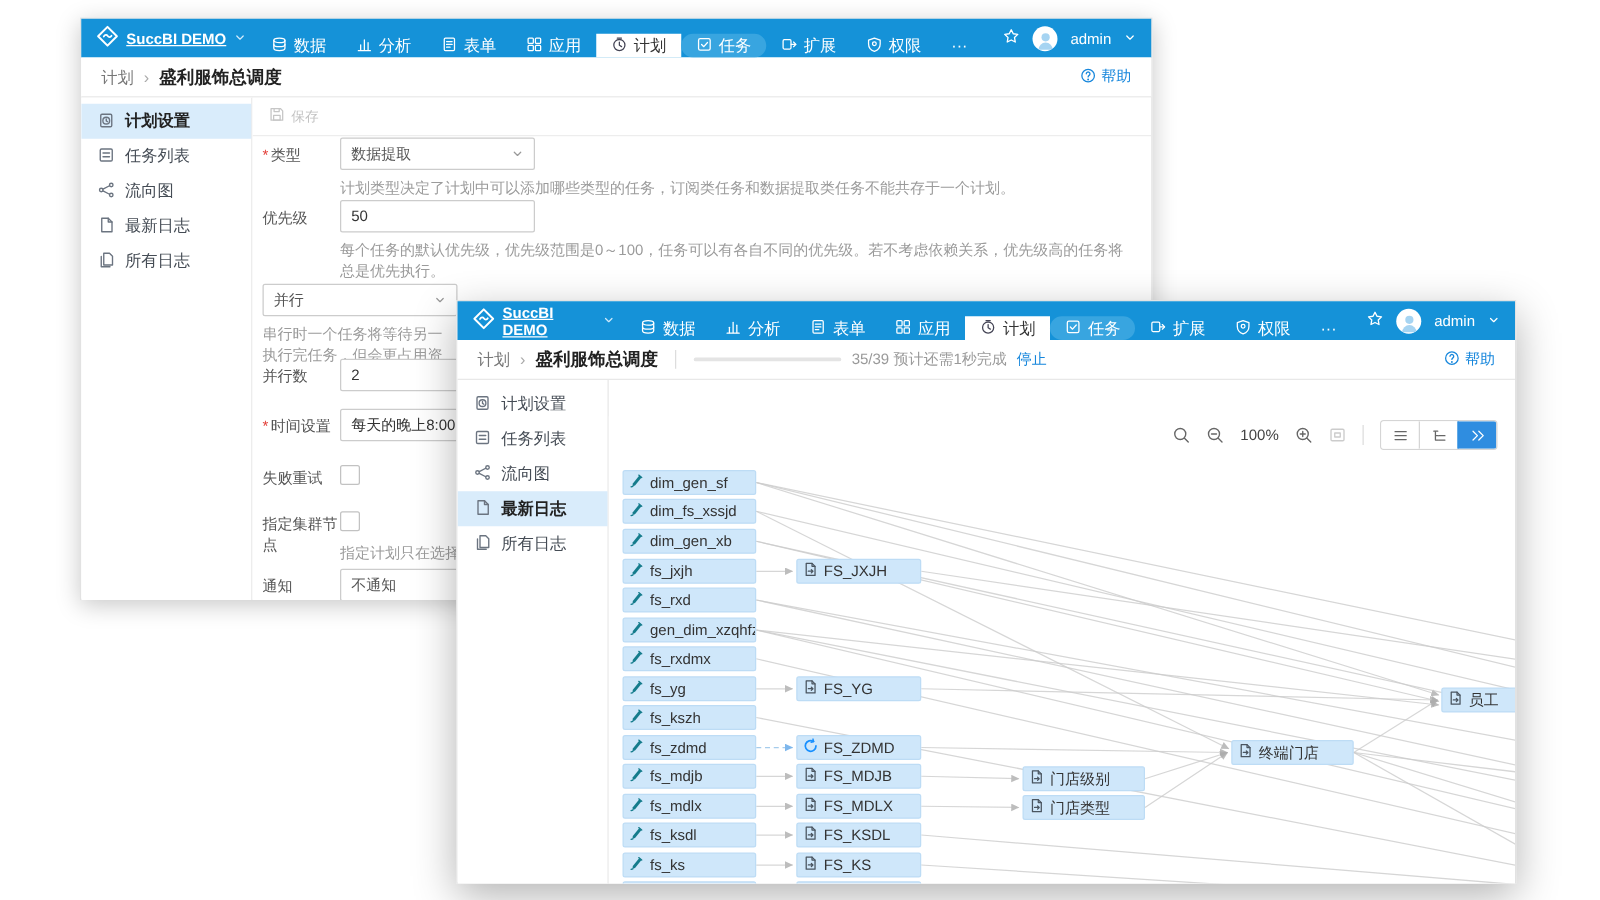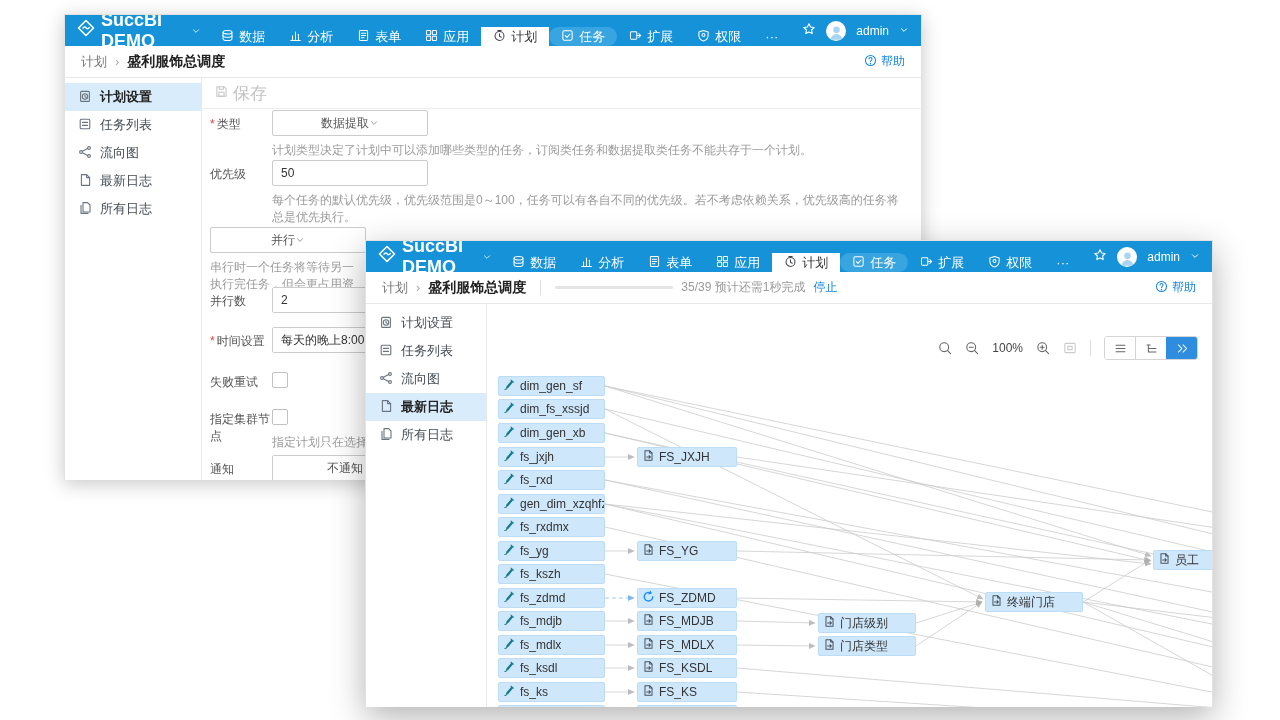--- a/index.html
+++ b/index.html
@@ -5,21 +5,21 @@
   html,body{margin:0;padding:0;}
   body{width:1280px;height:720px;background:#fff;overflow:hidden;position:relative;
        font-family:"Liberation Sans","DejaVu Sans",sans-serif;-webkit-font-smoothing:antialiased;}
   .window{position:absolute;background:#fff;border:1px solid #e2e2e2;box-sizing:border-box;}
   .win-back{left:64px;top:14px;width:858px;height:466px;box-shadow:0 4px 18px rgba(0,0,0,.22);}
   .win-front{left:365px;top:240px;width:848px;height:467px;box-shadow:0 10px 32px rgba(0,0,0,.3);z-index:5;}
 
   
   .navbar{height:31px;background:#1592d8;display:flex;align-items:stretch;color:#fff;
           padding-left:12px;font-size:13px;overflow:hidden;}
-  .brand{display:flex;align-items:center;gap:6px;margin-right:8px;font-weight:bold;font-size:18px;cursor:pointer;}
+  .brand{display:flex;align-items:center;gap:6px;margin-right:8px;font-weight:bold;font-size:12px;cursor:pointer;text-decoration:underline;}
   .nav-items{display:flex;align-items:stretch;margin-top:12px;}
   .nav-item{display:flex;align-items:center;gap:5px;padding:0 12px;cursor:pointer;white-space:nowrap;}
   .nav-item.active{background:#fff;color:#333;}
   .nav-item.hl{background:#38a5e0;border-radius:13px;}
   .nav-right{display:flex;align-items:center;gap:10px;padding:0 12px;margin-left:auto;}
   .avatar{width:20px;height:20px;border-radius:50%;background:#fff;display:flex;align-items:flex-end;justify-content:center;overflow:hidden;}
   .uname{font-size:12px;}
 
   
   .crumbrow{height:31px;border-bottom:1px solid #e8e8e8;display:flex;align-items:center;
@@ -37,28 +37,28 @@
   .wbody{display:flex;height:calc(100% - 62px);overflow:hidden;}
   .sidebar{border-right:1px solid #e8e8e8;padding-top:5px;flex-shrink:0;background:#fff;}
   .win-back .sidebar{width:136px;}
   .win-front .sidebar{width:120px;}
   .side-item{height:28px;display:flex;align-items:center;gap:8px;padding:0 13px;font-size:13px;color:#454c55;cursor:pointer;white-space:nowrap;}
   .side-item.active{background:#d9ecfb;color:#222;font-weight:bold;}
 
   
   .form-area{flex:1;position:relative;overflow:hidden;background:#fff;}
   .save-row{height:30px;border-bottom:1px solid #ededed;display:flex;align-items:center;gap:5px;
-            padding:0 13px;font-size:17px;color:#c2c2c2;}
+            padding:0 13px;font-size:11px;color:#c2c2c2;}
   .frow{position:absolute;left:8px;right:0;display:flex;font-size:12px;}
   .flabel{width:62px;flex-shrink:0;color:#555;padding-top:6px;}
   .flabel.req::before{content:"*";color:#e3403a;margin-right:2px;}
   .fctrl{flex:1;min-width:0;}
   .sel,.inp{width:156px;height:26px;border:1px solid #ccc;border-radius:2px;background:#fff;
             display:flex;align-items:center;padding:0 8px;color:#333;box-sizing:border-box;font-size:12px;}
-  .sel{justify-content:center;cursor:pointer;}
+  .sel{justify-content:space-between;cursor:pointer;}
   .sel .val{color:#555;}
   .inp{font-family:inherit;}
   .hintline{color:#9b9b9b;margin-top:0;line-height:17px;max-width:505px;white-space:nowrap;}
   .hintbox{margin-top:6px;}
   .cbx{width:14px;height:14px;border:1px solid #c2c2c2;border-radius:2px;background:#fff;display:inline-block;margin-top:4px;cursor:pointer;}
 
   
   .content{flex:1;display:flex;flex-direction:column;overflow:hidden;background:#fff;margin-top:29px;}
   .toolbar{height:30px;display:flex;align-items:center;justify-content:flex-end;gap:13px;
            padding:0 14px;font-size:12px;color:#555;flex-shrink:0;}

